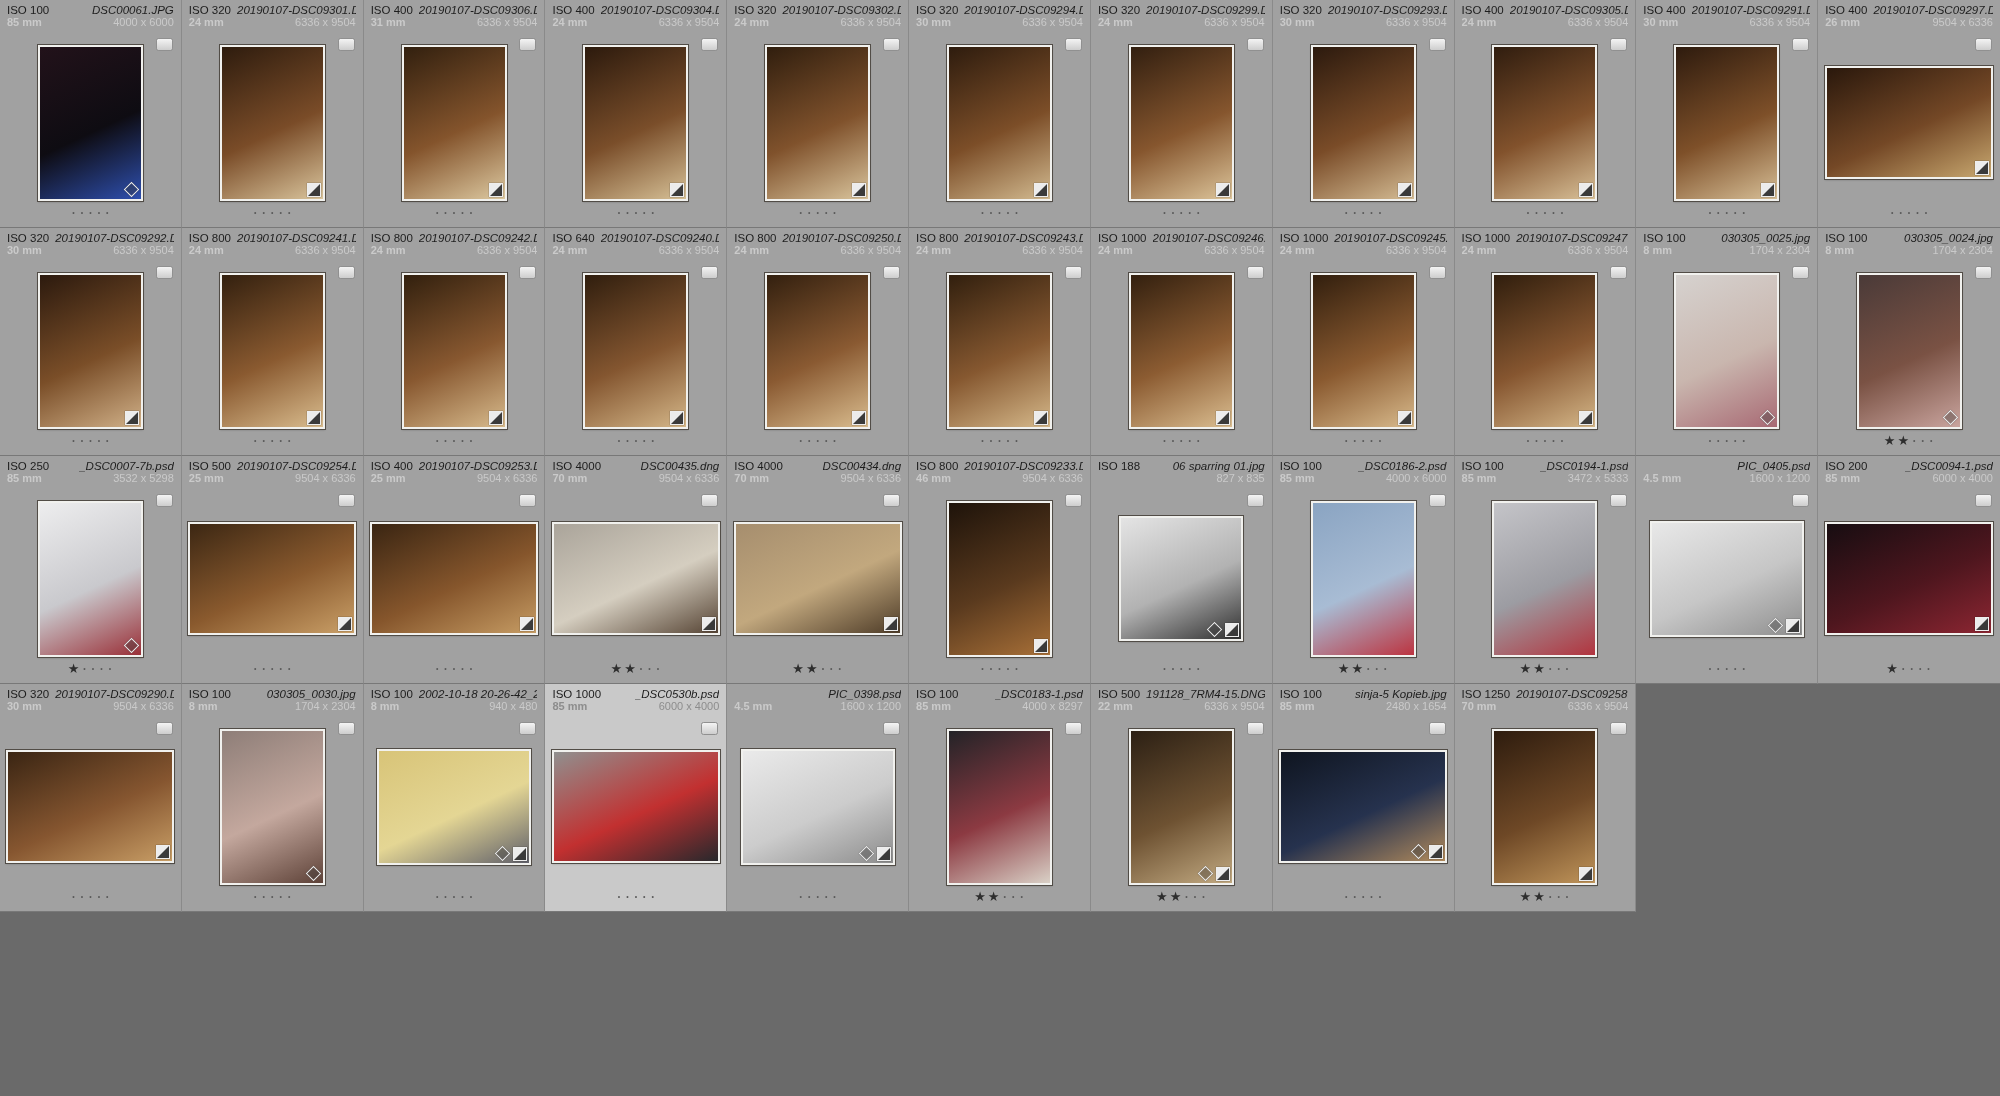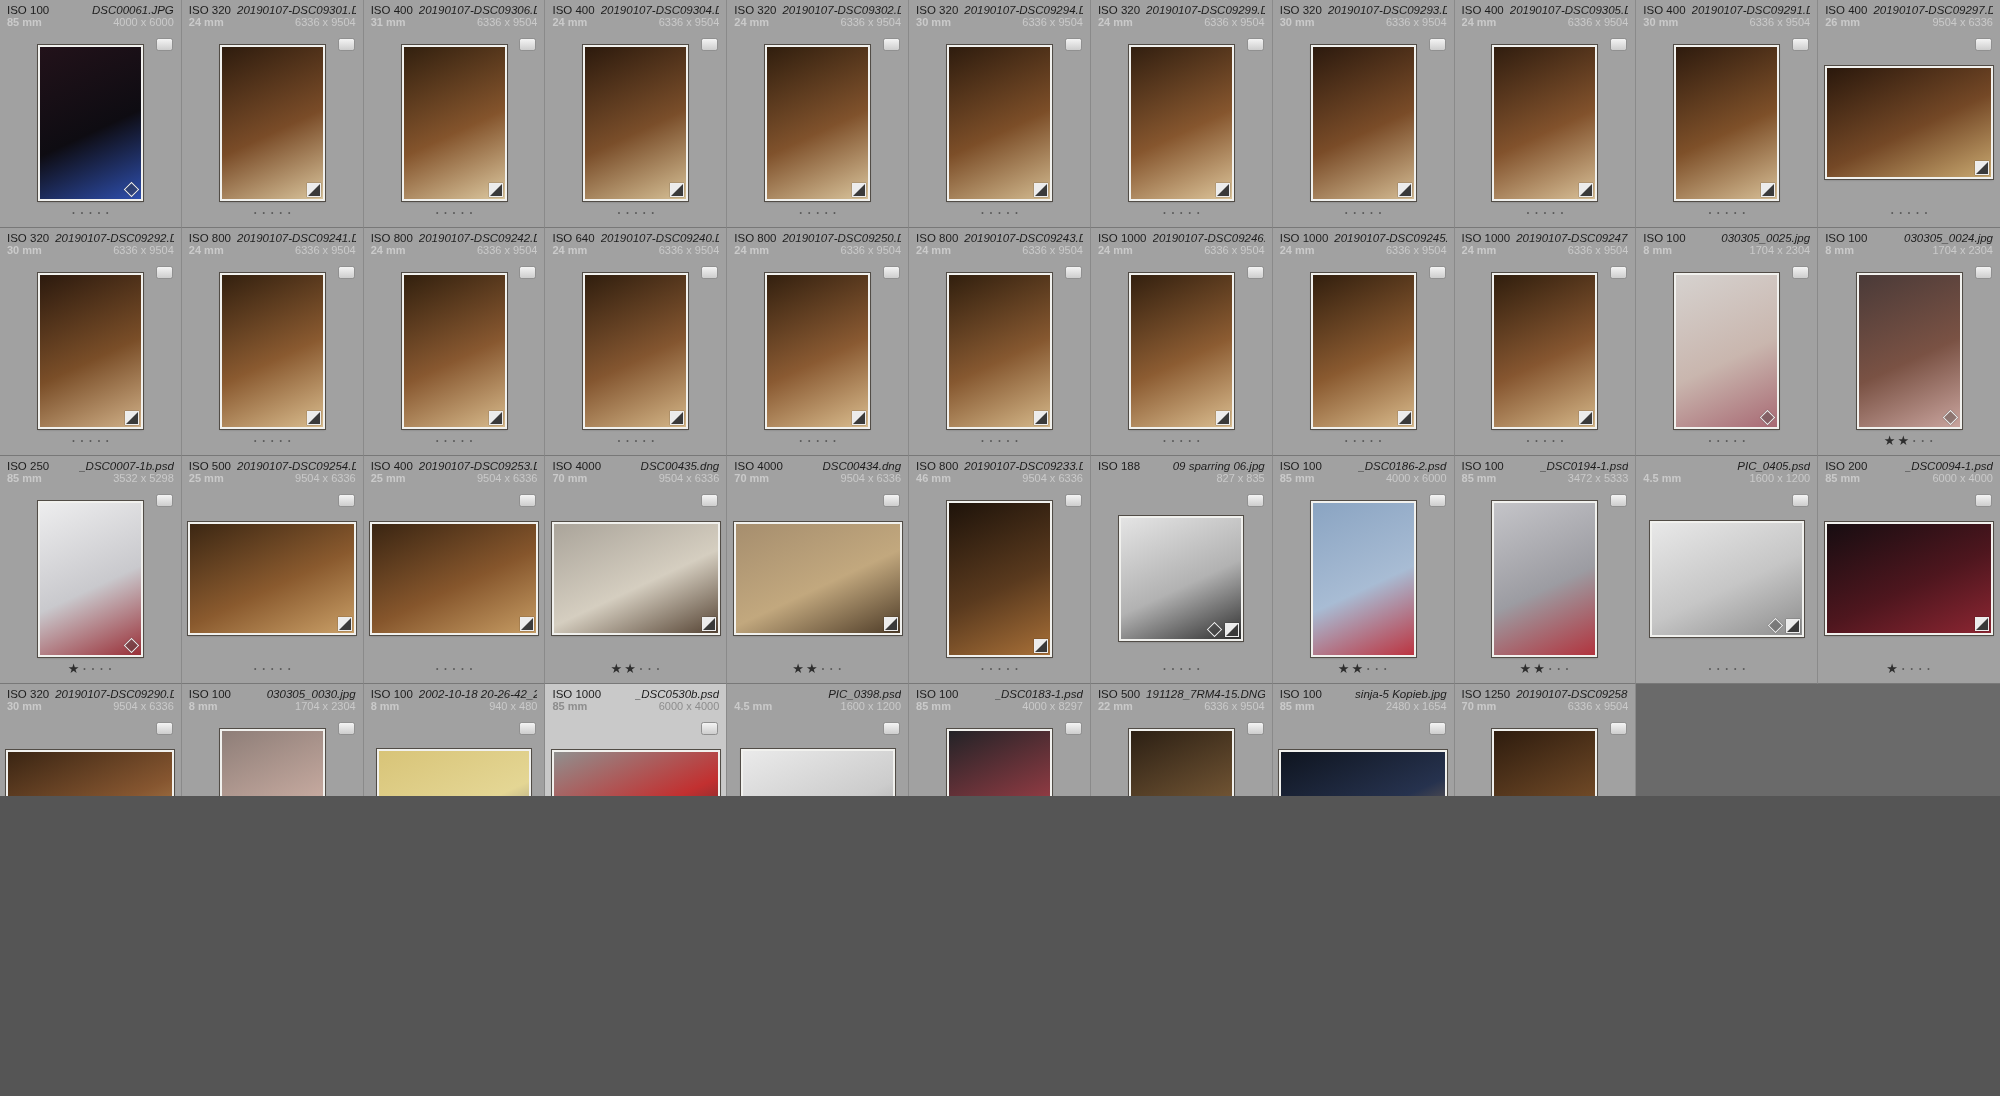--- a/index.html
+++ b/index.html
@@ -1,17 +1,17 @@
 <!DOCTYPE html>
 <html style="--page-bg: #6a6a6a; --cell-bg: #a1a1a1; --cell-selected-bg: #c9c9c9; --text-primary: #1d1d1d; --text-secondary: #cacaca; --text-secondary-selected: #8d8d8d; --divider-v: #8a8a8a; --divider-h: #787878; --star: #2e2e2e; --dot: #5a5a5a; --badge-border: #909090;"><head>
 <meta charset="utf-8">
 <style>
   html,body{margin:0;padding:0;}
   body{font-family:"Liberation Sans", sans-serif; background:#555;}
-  .page{position:relative;width:2000px;height:796px;background:var(--page-bg,#6a6a6a);overflow:hidden;}
+  .page{position:relative;width:2000px;height:1096px;background:var(--page-bg,#6a6a6a);overflow:hidden;}
   .grid{display:grid;grid-template-columns:repeat(11,1fr);grid-auto-rows:228px;width:2000px;}
   .cell{
     position:relative;
     background:var(--cell-bg,#a1a1a1);
     border-right:1px solid var(--divider-v,#8a8a8a);
     border-bottom:1px solid var(--divider-h,#787878);
     box-sizing:border-box;
     display:flex;flex-direction:column;
     overflow:hidden;
     cursor:pointer;
@@ -512,21 +512,21 @@
               <span class="b b-tag"></span>
             </div>
           </div>
         </div>
         <div class="rating"><span class="star">★</span><span class="star">★</span><span class="dot">•</span><span class="dot">•</span><span class="dot">•</span></div>
       </div>
       <div class="cell">
         <div class="hdr">
           <div class="hline">
             <span class="iso">ISO 250</span>
-            <span class="file">_DSC0007-1b.psd</span>
+            <span class="file">_DSC0007-7b.psd</span>
           </div>
           <div class="hline">
             <span class="focal">85 mm</span>
             <span class="dims">3532 x 5298</span>
           </div>
         </div>
         <div class="cellbadge"></div>
         <div class="thumbwrap">
           <div class="thumb" style="width: 101px; height: 152px; background: linear-gradient(155deg, rgb(237, 237, 238) 0%, rgb(201, 201, 205) 55%, rgb(154, 48, 56) 100%);">
             <div class="overlaybadges">
@@ -638,21 +638,21 @@
               <span class="b b-adj"></span>
             </div>
           </div>
         </div>
         <div class="rating"><span class="dot">•</span><span class="dot">•</span><span class="dot">•</span><span class="dot">•</span><span class="dot">•</span></div>
       </div>
       <div class="cell">
         <div class="hdr">
           <div class="hline">
             <span class="iso">ISO 188</span>
-            <span class="file">09 sparring 06.jpg</span>
+            <span class="file">06 sparring 01.jpg</span>
           </div>
           <div class="hline">
             <span class="focal"></span>
             <span class="dims">827 x 835</span>
           </div>
         </div>
         <div class="cellbadge"></div>
         <div class="thumbwrap">
           <div class="thumb" style="width: 120px; height: 121px; background: linear-gradient(155deg, rgb(228, 228, 228) 0%, rgb(178, 178, 178) 55%, rgb(48, 48, 48) 100%);">
             <div class="overlaybadges">

